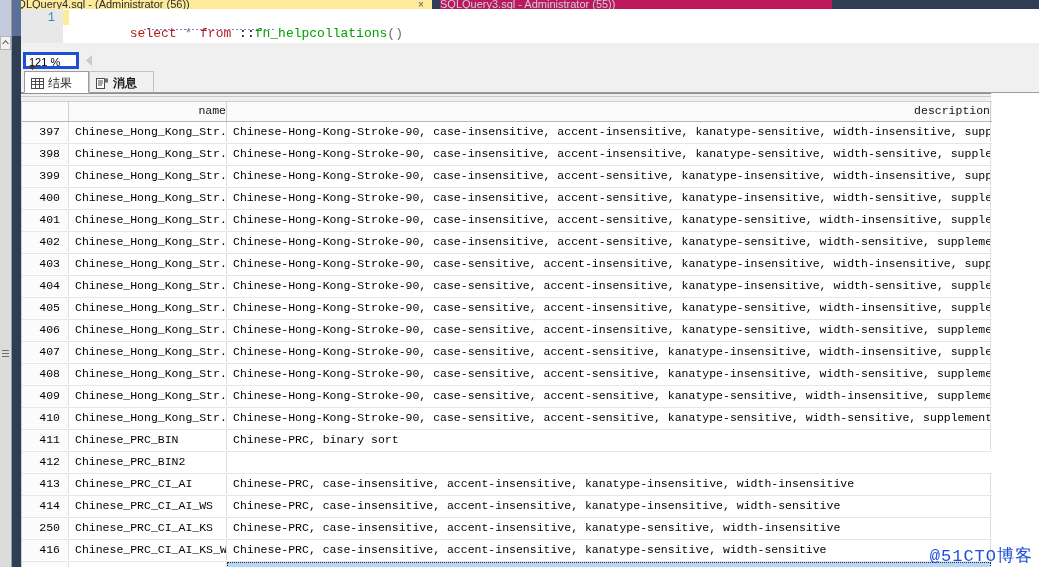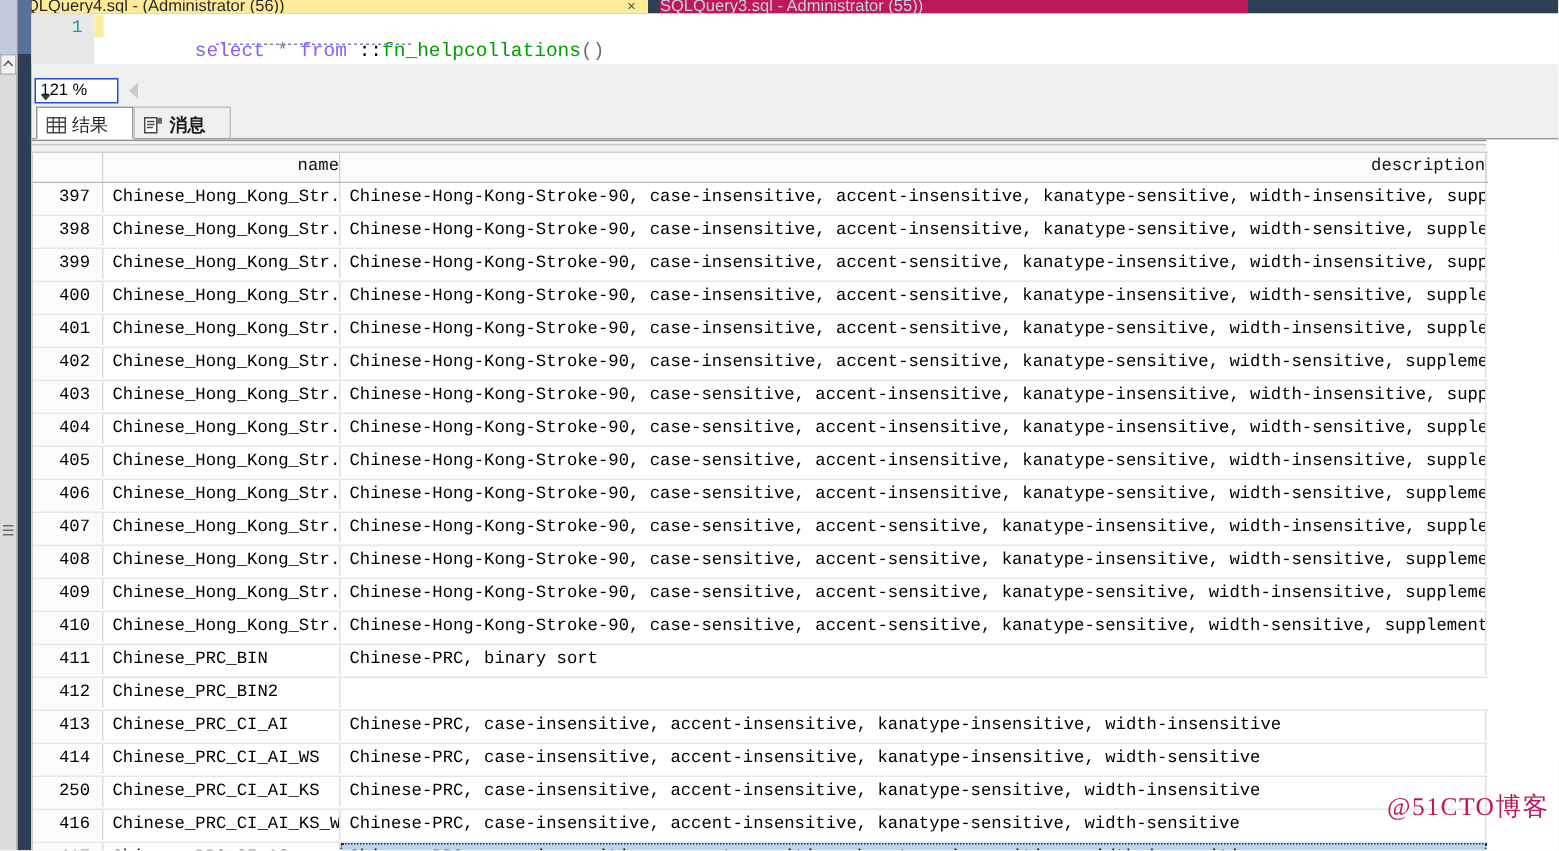--- a/index.html
+++ b/index.html
@@ -34,31 +34,31 @@
 
   
   .editor{position:absolute;left:21px;top:9px;width:1018px;height:34px;background:#ffffff;}
   .ed-gutter{position:absolute;left:0;top:0;width:42px;height:34px;background:#e8e8e8;}
   .ed-num{position:absolute;left:0;top:2px;width:34px;text-align:right;
           font-family:"Liberation Mono","DejaVu Sans Mono",monospace;font-size:12px;color:#2b91af;}
   .ed-mark{position:absolute;left:42px;top:1px;width:6px;height:15px;background:#fced9a;}
   .ed-code{position:absolute;left:62px;top:2px;
            font-family:"Liberation Mono","DejaVu Sans Mono",monospace;font-size:13px;
            white-space:pre;letter-spacing:0px;}
-  .kw{color:#8b5cf6;}
+  .kw{color:#b91c1c;}
   .op{color:#808080;}
   .fn{color:#00a000;}
   .pn{color:#6e6e6e;}
   .ed-underline{position:absolute;left:123px;top:20px;width:131px;height:1px;
                 background:repeating-linear-gradient(90deg,#8080c0 0 2px,transparent 2px 4px);}
 
   
   .midbar{position:absolute;left:21px;top:43px;width:1018px;height:8px;background:#f0f0f0;}
   .splitter{position:absolute;left:21px;top:51px;width:1018px;height:20px;background:#f0f0f0;}
-  .zoombox{position:absolute;left:2px;top:1px;width:56px;height:17px;background:#ffffff;border:1px solid #1d4ed8;
+  .zoombox{position:absolute;left:2px;top:1px;width:56px;height:17px;background:#ffffff;border:3px solid #1d4ed8;
            box-sizing:border-box;text-decoration:underline;}
   .zoombox span{position:absolute;left:3px;top:1px;font-size:11px;color:#000;}
   .zoombox .cv{position:absolute;right:4px;top:5px;}
   .splitter-handle{position:absolute;left:64px;top:4px;width:9px;height:11px;}
 
   
   .restabs{position:absolute;left:21px;top:71px;width:1018px;height:22px;background:#f0f0f0;}
   .restab{position:absolute;top:0;height:22px;box-sizing:border-box;
           font-size:12px;line-height:20px;color:#1e1e1e;white-space:nowrap;}
   .restab.sel{background:#ffffff;border:1px solid #9c9c9c;border-bottom:1px solid #ffffff;}
@@ -80,22 +80,22 @@
            padding-left:6px;overflow:hidden;white-space:nowrap;}
   .c-rn{width:47px;flex:0 0 47px;text-align:right;padding-right:8px;padding-left:0;background:#fbfbfb;color:#1a1a1a;}
   .c-nm{width:158px;flex:0 0 158px;}
   .c-ds{width:764px;flex:0 0 764px;border-right:1px solid #dedede;}
   .row.selected .c-ds{background:#b5d6f7;outline:1px dotted #2b2b2b;outline-offset:-1px;}
   .grid-right{position:absolute;left:970px;top:0;width:48px;height:474px;background:#ffffff;}
   .grid-topline{position:absolute;left:0;top:0;width:1018px;height:1px;background:#8d8d8d;}
   .grid-topline2{position:absolute;left:0;top:3px;width:1018px;height:1px;background:#c8c8c8;}
 
   
-  .wm{position:absolute;right:6px;bottom:18px;font-size:17px;color:#be185d;letter-spacing:1px;
-      font-family:Liberation Serif, serif;pointer-events:none;}
+  .wm{position:absolute;right:6px;bottom:0;font-size:17px;color:#1d4ed8;letter-spacing:1px;
+      font-family:Liberation Mono, monospace;pointer-events:none;}
 </style>
 </head>
 <body>
 
 <div id="app">
 
   <div class="tabstrip">
     <div class="tabstrip-left"></div>
     <div class="tab active" style="left:10px;width:422px;">
       <span>SQLQuery4.sql - (Administrator (56))</span>

